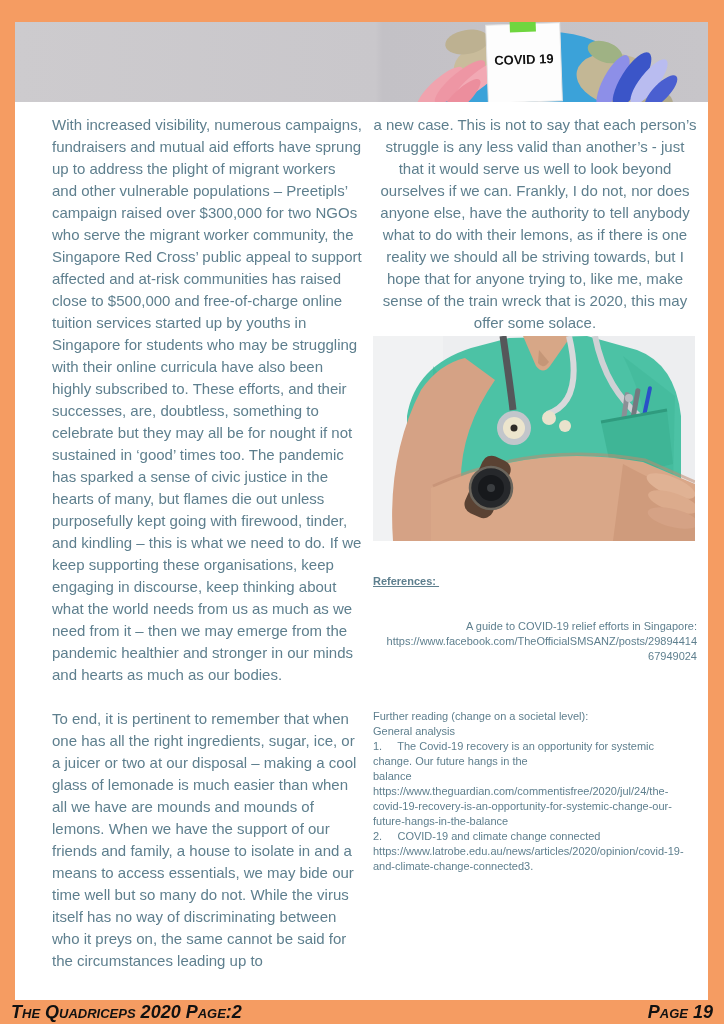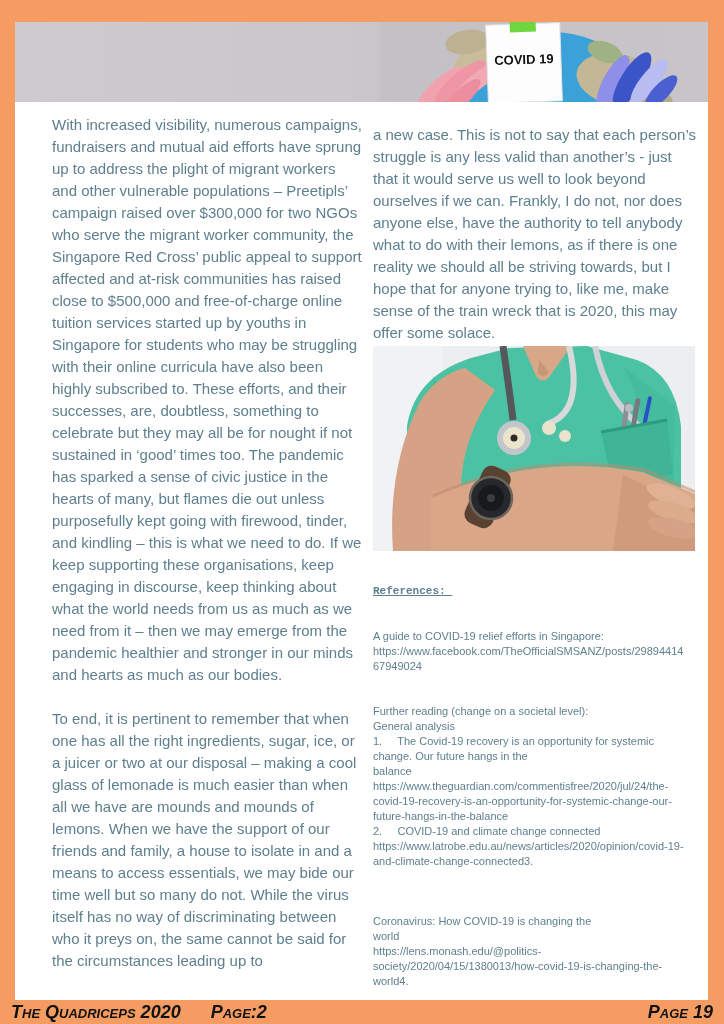--- a/index.html
+++ b/index.html
@@ -20,47 +20,46 @@
   .columns{
     display:flex;
     padding:12px 11px 0 22px;
     gap:9px;
     box-sizing:border-box;
   }
   .col{color:#5e7f8e;font-size:15px;line-height:22px;}
   .col-left{width:327px;}
   .col-right{width:324px;}
   .col p{margin:0 0 22px 15px;}
-  .col-right p.lead{margin:10px 0 2px 0;}
+  .col-right p.lead{margin:0 0 2px 0;text-align:center;}
   .photo{width:322px;height:205px;overflow:hidden;}
   .photo svg{display:block;}
   .refs{
     margin-top:3px;
     color:#5e7f8e;
     font-size:11px;line-height:15px;
     white-space:pre-wrap;
     overflow-wrap:break-word;
   }
   .refs-heading{
     font-weight:bold;
     text-decoration:underline;
-    font-family:Liberation Mono, monospace;
   }
   .refs-block{margin:0 0 15px 0;}
-  .refs-block.first{margin-bottom:0;}
+  .refs-block.first{margin-bottom:15px;text-align:right;}
   .footer{
     position:absolute;left:0;top:1000px;width:724px;height:24px;
     display:flex;align-items:center;justify-content:space-between;
     padding:0 11px;box-sizing:border-box;
     color:#111111;
     font-weight:bold;font-style:italic;
     font-variant:small-caps;
     font-size:18px;
   }
-  .footer-left{display:flex;gap:30px;align-items:flex-end;}
+  .footer-left{display:flex;gap:5px;align-items:flex-end;}
 </style>
 </head>
 <body>
 
 <div class="page">
   <div class="card">
 
     <div class="banner">
       <svg width="693" height="80" viewBox="0 0 693 80">
         <defs>
@@ -177,25 +176,20 @@
 General analysis
 1.     The Covid-19 recovery is an opportunity for systemic
 change. Our future hangs in the
 balance
 https://www.theguardian.com/commentisfree/2020/jul/24/the-
 covid-19-recovery-is-an-opportunity-for-systemic-change-our-
 future-hangs-in-the-balance
 2.     COVID-19 and climate change connected
 https://www.latrobe.edu.au/news/articles/2020/opinion/covid-19-
 and-climate-change-connected3.</div>
-          <div class="refs-block">Coronavirus: How COVID-19 is changing the
-world
-https://lens.monash.edu/@politics-
-society/2020/04/15/1380013/how-covid-19-is-changing-the-
-world4.</div>
           
         </div>
       </div>
     </div>
   </div>
 
   <div class="footer">
     <div class="footer-left">
       <span>The Quadriceps 2020</span>
       <span>Page:2</span>

